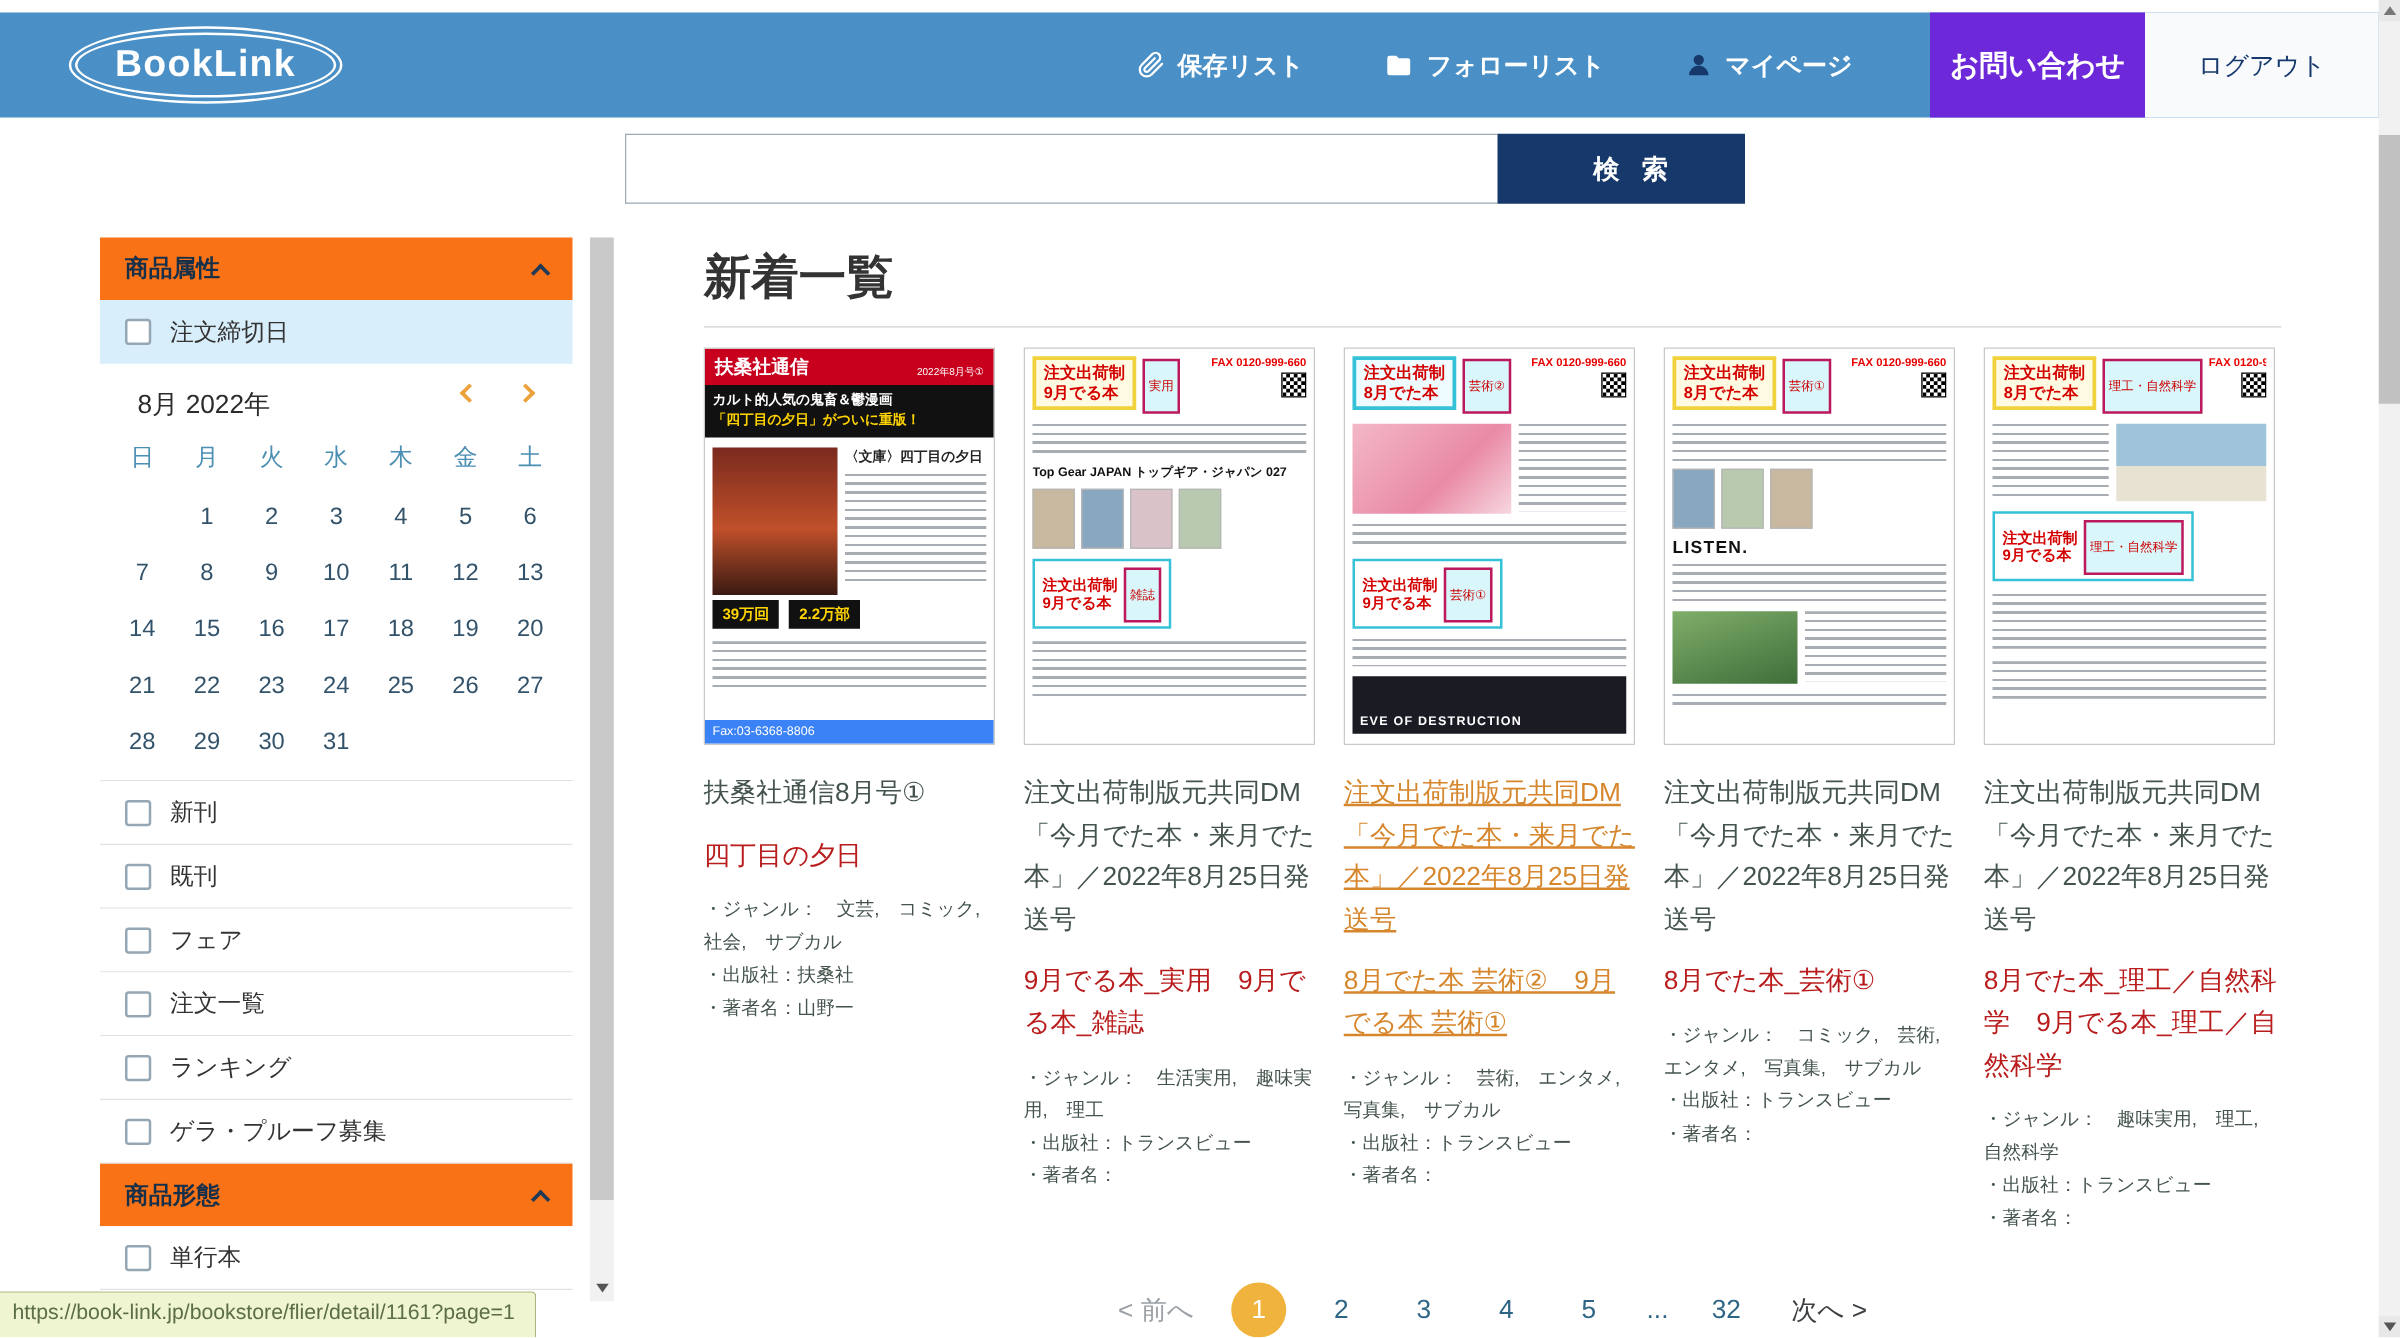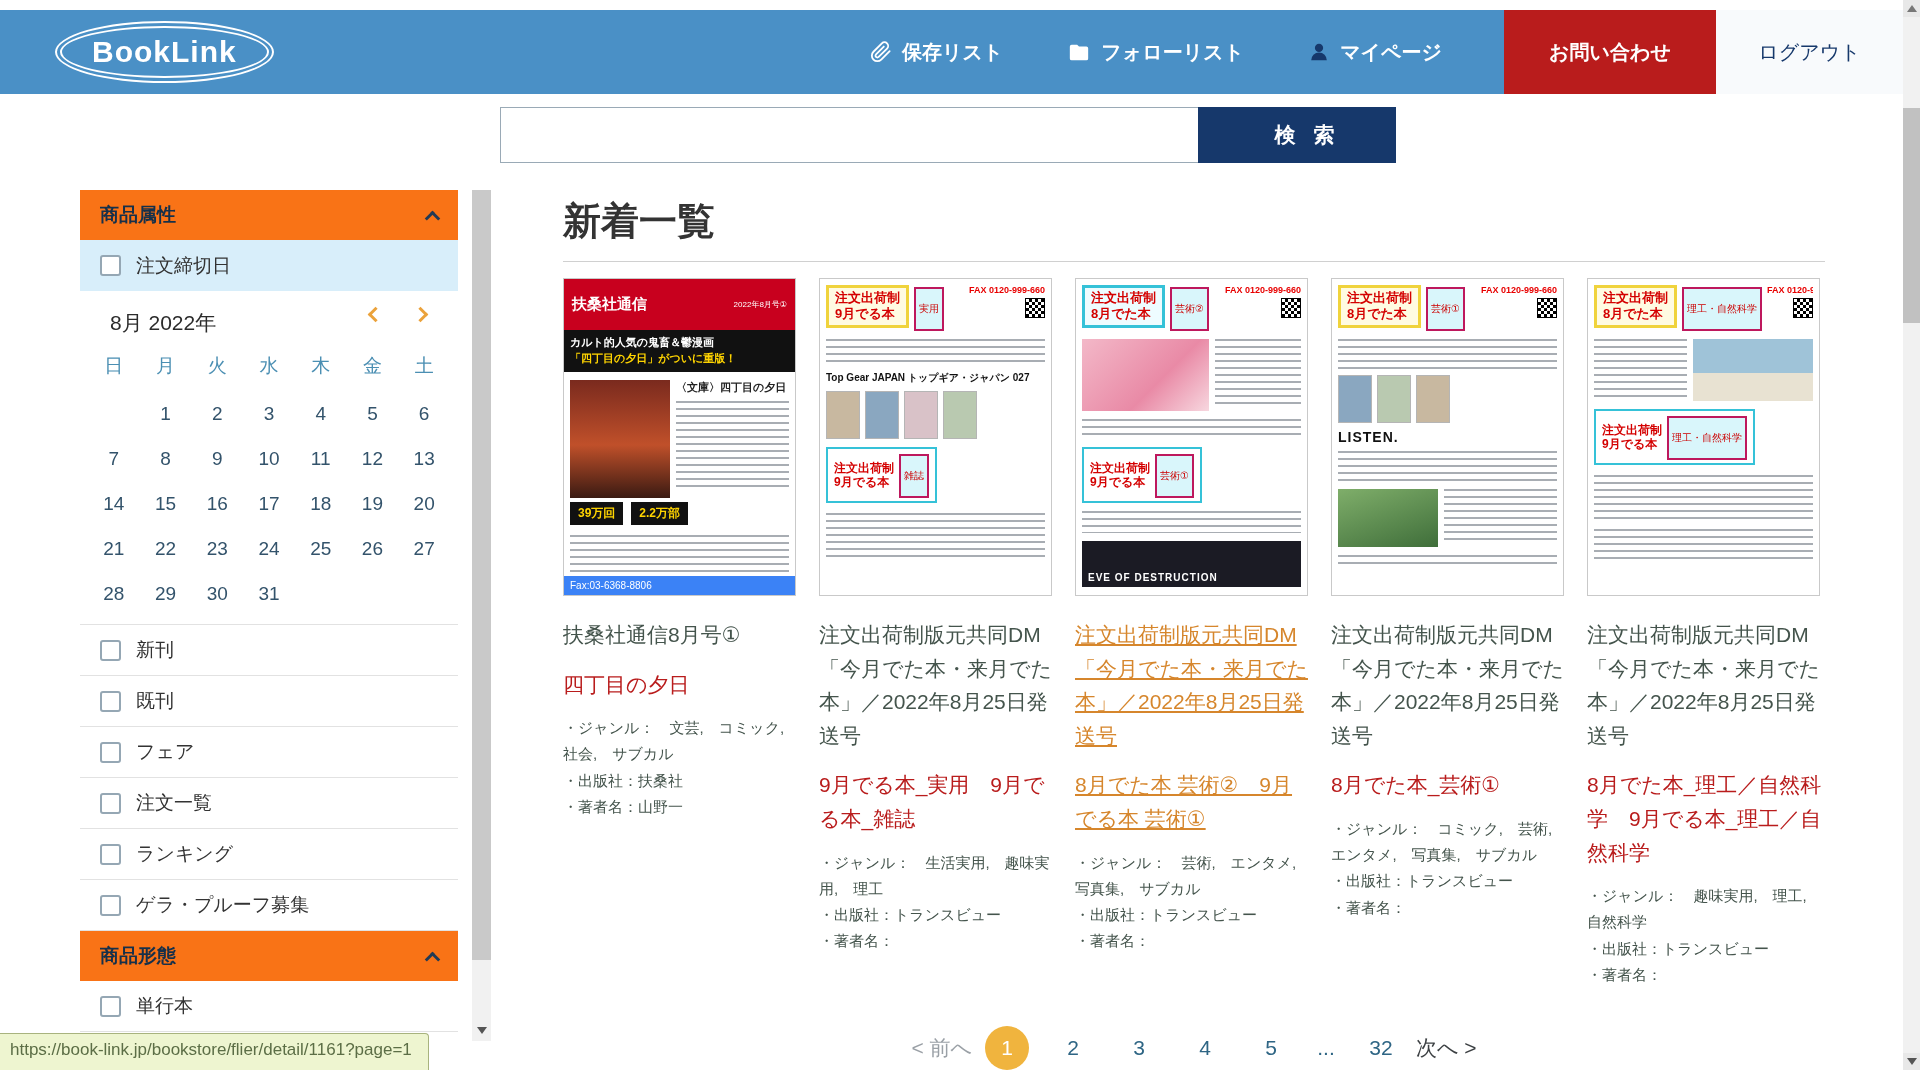--- a/index.html
+++ b/index.html
@@ -6,21 +6,21 @@
   html,body { background:#fff; }
   body { font-family:"Liberation Sans","DejaVu Sans",sans-serif; }
   .page { position:relative; width:1920px; height:1070px; overflow:hidden; background:#fff; }
 
   
   .header { position:absolute; top:10px; left:0; width:1920px; height:84px; background:#4a90c6; display:flex; align-items:center; }
   .logo { margin-left:55px; border:2px solid #fff; border-radius:50%; padding:3px; cursor:pointer; }
   .logo-inner { border:2px solid #fff; border-radius:50%; padding:7px 30px; color:#fff; font-size:30px; font-weight:bold; letter-spacing:1px; white-space:nowrap; }
   .nav { display:flex; align-items:center; gap:64px; margin-left:auto; margin-right:62px; }
   .nav-item { display:flex; align-items:center; gap:10px; color:#fff; font-size:20px; font-weight:bold; cursor:pointer; white-space:nowrap; }
-  .contact-btn { width:212px; height:84px; background:#b91c1c; color:#fff; font-size:20px; font-weight:bold; display:flex; align-items:center; justify-content:center; cursor:pointer; white-space:nowrap; }
+  .contact-btn { width:172px; height:84px; background:#6d28d9; color:#fff; font-size:23px; font-weight:bold; display:flex; align-items:center; justify-content:center; cursor:pointer; white-space:nowrap; }
   .logout-btn { width:187px; height:84px; background:#f8fafc; color:#16386b; font-size:20px; display:flex; align-items:center; justify-content:center; cursor:pointer; margin-right:17px; white-space:nowrap; }
 
   
   .search-row { position:absolute; top:107px; left:500px; width:896px; height:56px; display:flex; }
   .search-input { flex:1; border:1px solid #9aaab6; border-right:none; font-size:20px; padding:0 14px; outline:none; }
   .search-btn { width:198px; background:#16386b; color:#fff; border:none; font-size:21px; font-weight:bold; letter-spacing:6px; cursor:pointer;padding-left:21px; }
 
   
   .sidebar { position:absolute; top:190px; left:80px; width:378px; font-size:19px; color:#333; background:#fff; }
   .side-header { height:50px; background:#f97316; display:flex; align-items:center; padding:0 20px; color:#16304a; font-weight:bold; cursor:pointer; }
@@ -75,34 +75,34 @@
   .m1 { background:#c8b8a0; } .m2 { background:#8aa7c0; } .m3 { background:#d9c2c8; } .m4 { background:#b9c9b0; }
   .tdm-mid { border:2px solid #35c2d8; background:#fff; display:flex; align-items:center; gap:5px; padding:3px 6px; margin-top:8px; width:fit-content; max-width:100%; }
   .tdm-mid .mid-lines div { color:#d40000; font-weight:bold; font-size:12px; line-height:1.2; white-space:nowrap; }
   .feat { flex:0 0 auto; }
   .feat.pink { width:58%; height:72px; background:linear-gradient(135deg,#f3b8c8,#e98aa6 60%,#f7d7df); }
   .feat.dark { height:46px; background:#1b1b24; color:#fff; font-size:10px; font-weight:bold; display:flex; align-items:flex-end; padding:4px 6px; letter-spacing:1px; margin-top:8px; }
   .feat.green { width:100px; height:58px; background:linear-gradient(160deg,#7fae6a,#3f6e3a); }
   .feat.photo { width:55%; height:62px; background:linear-gradient(180deg,#9fc3d8 0 55%, #e8e2d2 55% 100%); }
   .frow { display:flex; gap:6px; margin-top:8px; align-items:flex-start; }
 
-  .t1-banner { background:#c8001e; color:#fff; display:flex; align-items:center; padding:16px 8px; font-size:15px; font-weight:bold; }
+  .t1-banner { background:#c8001e; color:#fff; display:flex; align-items:flex-end; padding:5px 8px; font-size:15px; font-weight:bold; }
   .t1-banner .rt { margin-left:auto; font-size:8px; font-weight:normal; }
   .t1-black { background:#111; color:#fff; padding:5px 6px; font-size:11px; font-weight:bold; line-height:1.45; white-space:nowrap; overflow:hidden; }
   .t1-black .yl { color:#ffd400; }
   .t1-body { display:flex; gap:6px; padding:8px 6px 4px; }
   .t1-cover { width:100px; height:118px; background:linear-gradient(180deg,#7a2a1e,#c0502a 55%,#3a1a12); }
   .t1-right { flex:1; min-width:0; }
   .t1-book { font-size:11px; font-weight:bold; color:#222; margin-bottom:6px; white-space:nowrap; overflow:hidden; }
   .t1-stats { display:flex; gap:8px; padding:0 6px; }
   .t1-stat { background:#111; color:#ffd400; font-size:12px; font-weight:bold; padding:3px 8px; white-space:nowrap; }
   .t1-footer { position:absolute; bottom:0; left:0; right:0; background:#3b82f6; color:#fff; font-size:10px; padding:4px 6px; }
 
   
-  .pagination { position:absolute; top:1026px; left:563px; width:1262px; display:flex; align-items:center; justify-content:center; gap:13px; font-size:21px; }
+  .pagination { position:absolute; top:1026px; left:563px; width:1262px; display:flex; align-items:center; justify-content:center; gap:30px; font-size:21px; }
   .pages { display:flex; gap:22px; align-items:center; }
   .pg { min-width:44px; height:44px; line-height:44px; border-radius:50%; text-align:center; color:#2e6584; cursor:pointer; }
   .pg.active { background:#f0b43e; color:#fff; }
   .pg.ellipsis { min-width:22px; cursor:default; }
   .pg-prev { color:#9aa0a6; white-space:nowrap; }
   .pg-next { color:#3c4043; white-space:nowrap; cursor:pointer; }
 
   
   .status-bar { position:absolute; left:0; bottom:0; background:#eef5d0; border:1px solid #a8b37e; border-left:none; border-bottom:none; border-top-right-radius:4px; padding:6px 16px 10px 10px; font-size:17px; color:#5c6e46; z-index:60; white-space:nowrap; }
   .vscroll { position:absolute; top:0; right:0; width:17px; height:1070px; background:#f1f1f1; z-index:50; }

